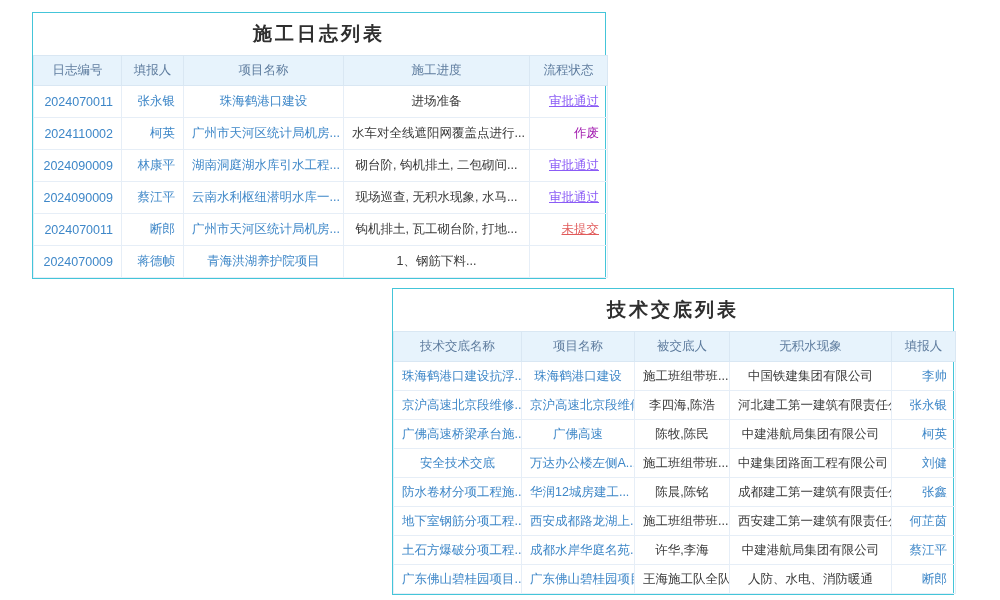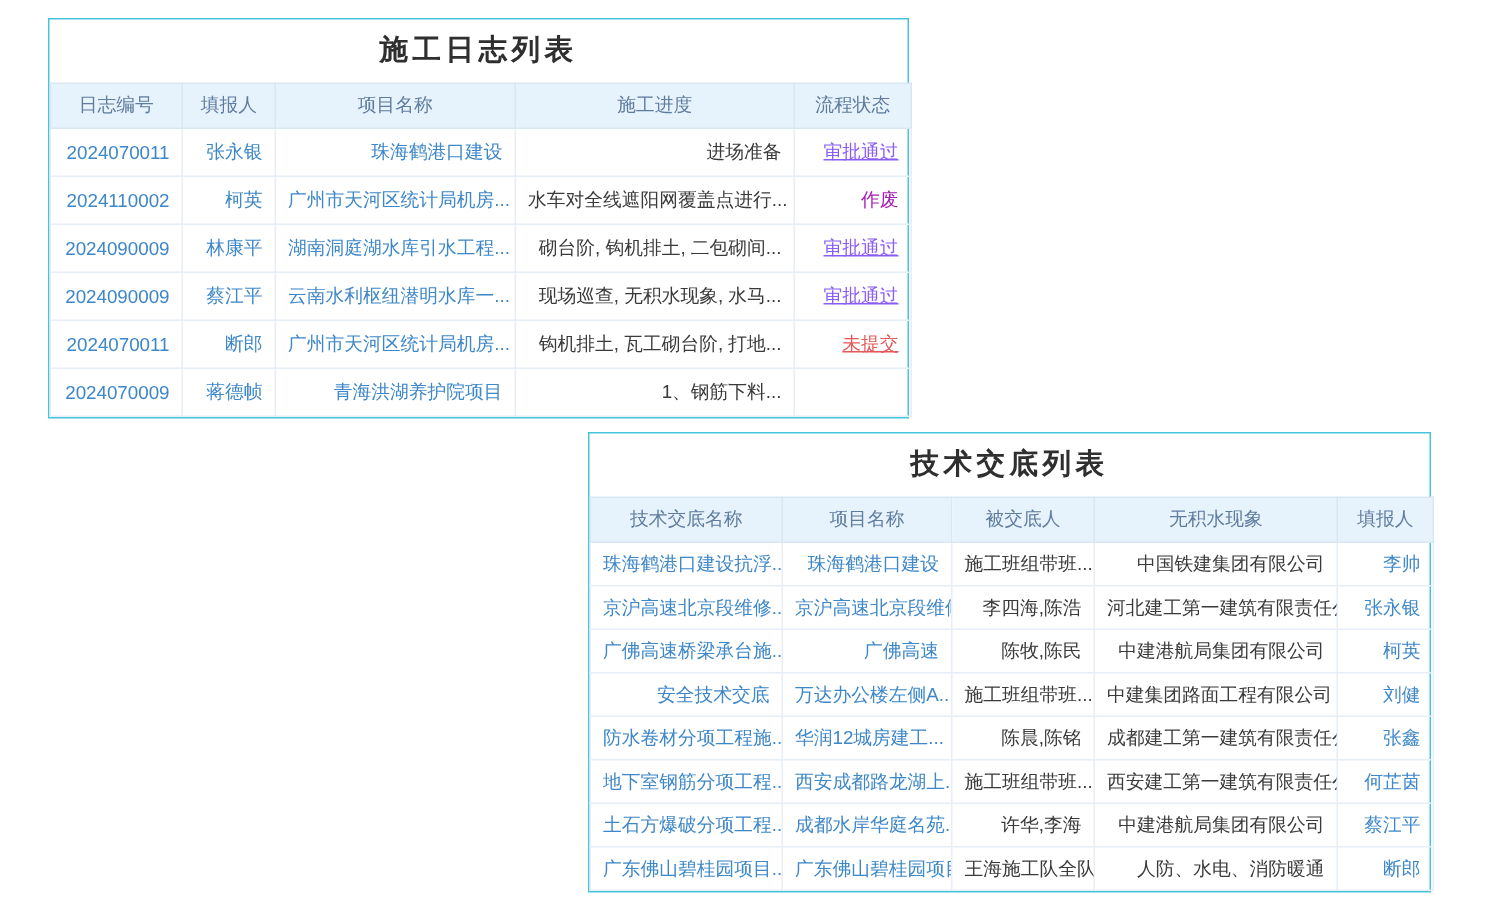--- a/index.html
+++ b/index.html
@@ -49,21 +49,21 @@
     padding:0 8px;
     white-space:nowrap;
     overflow:hidden;
   }
   .log-panel { left:32px; top:12px; width:574px; z-index:1; }
   .log-panel td { height:32px; }
   .disc-panel { left:392px; top:288px; width:562px; z-index:2; }
   .disc-panel td { height:29px; }
   .c-blue { color:#3e87c8; }
   .ta-c { text-align:right; }
-  .ta-l { text-align:right; }
+  .ta-l { text-align:center; }
   .s-green { color:#8b5cf6; text-decoration:underline; }
   .s-orange { color:#a21caf; }
   .s-red { color:#e15b5b; text-decoration:underline; }
 </style>
 </head>
 <body>
 
 <section class="panel log-panel">
   <h2>施工日志列表</h2>
   <table>

